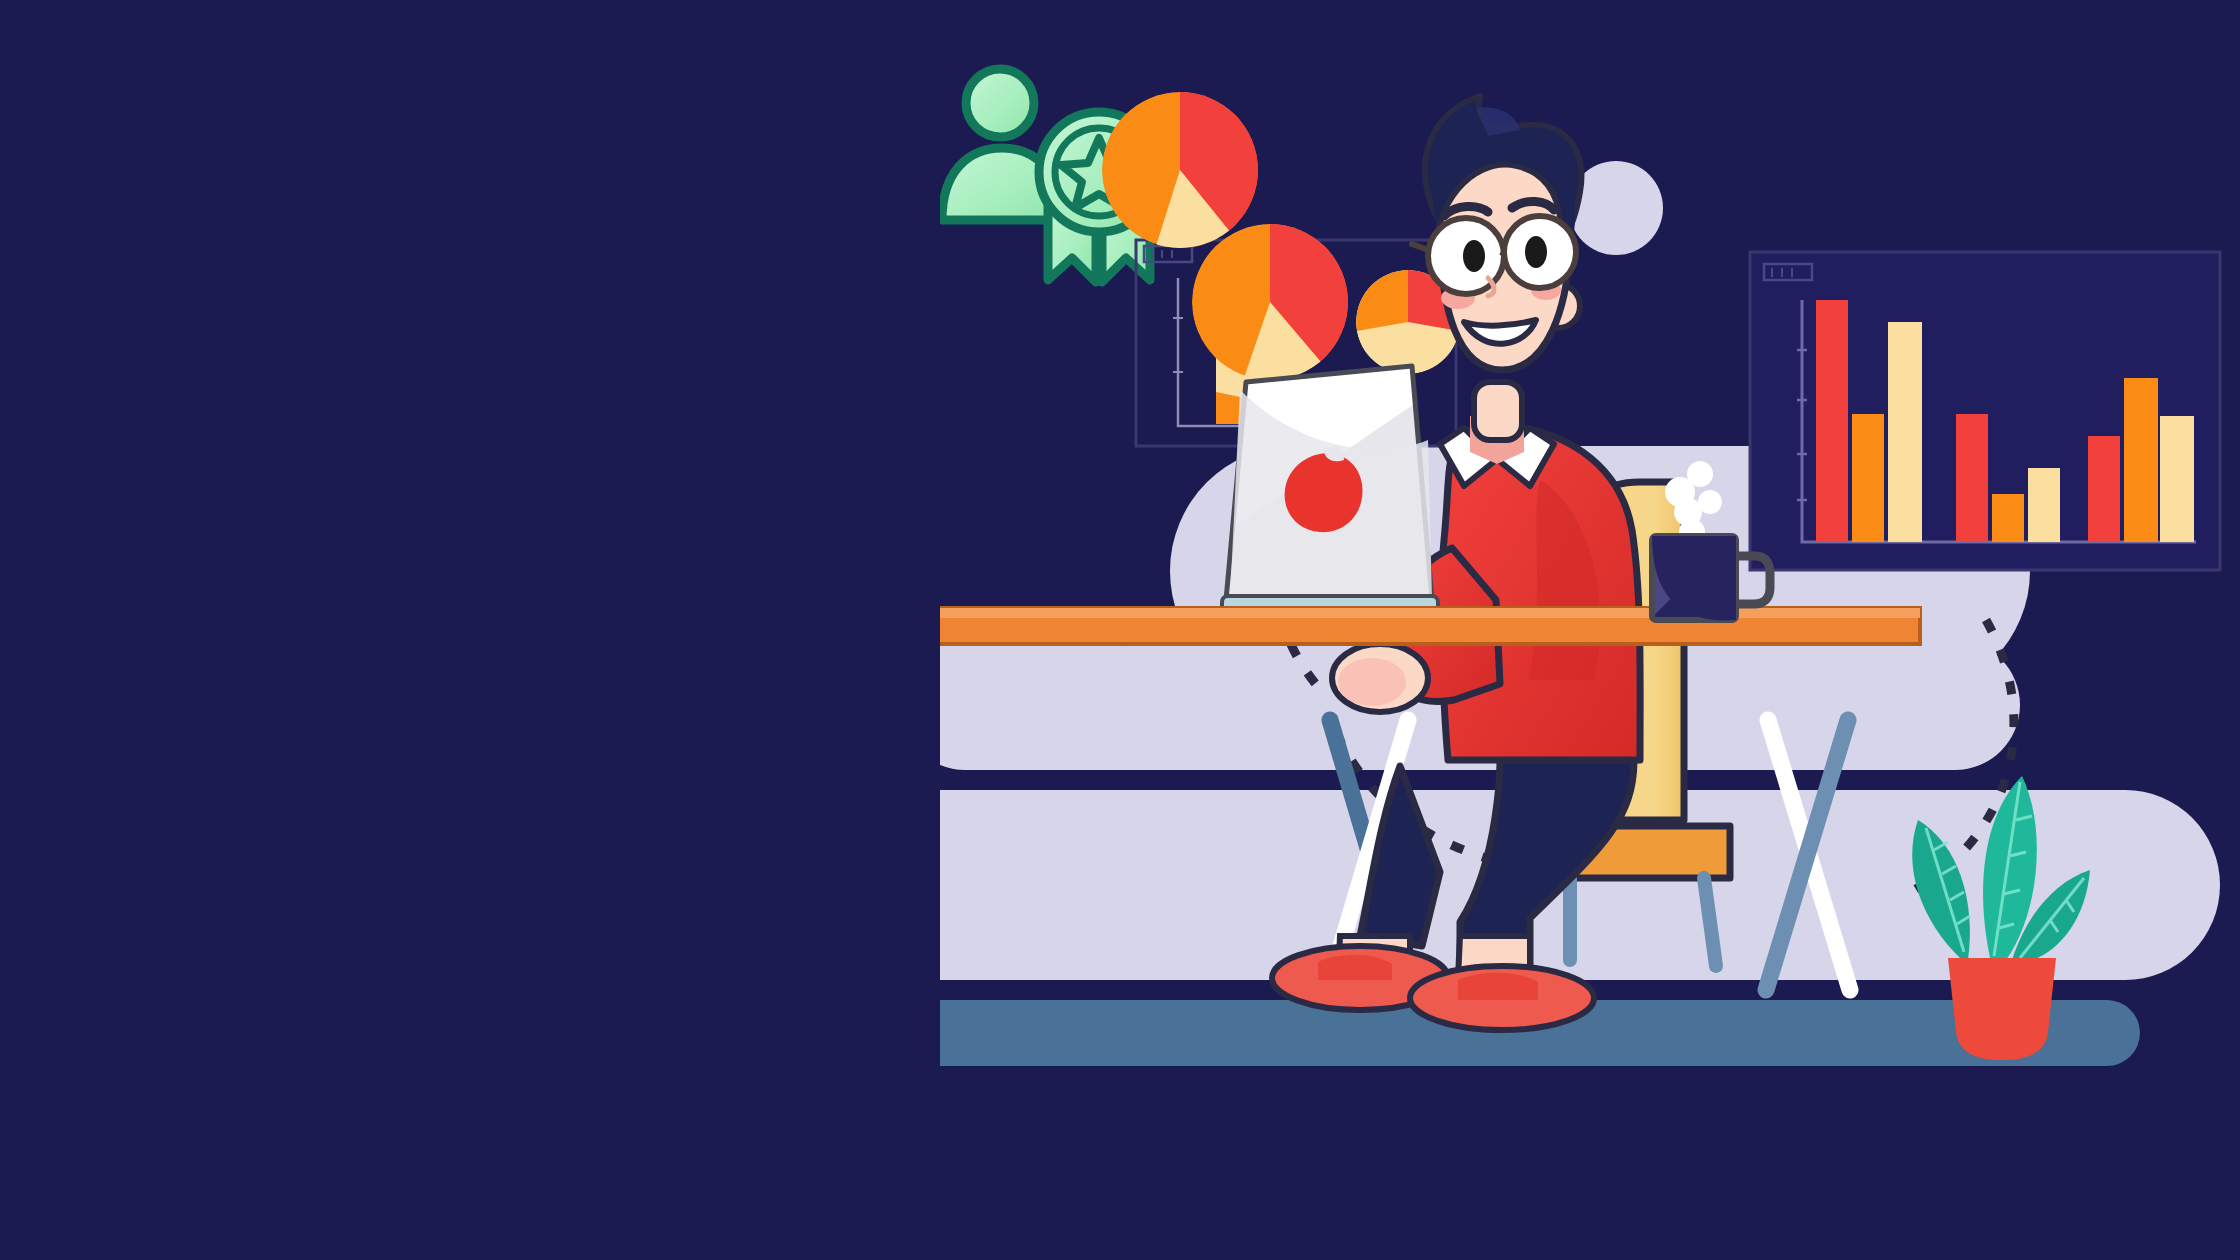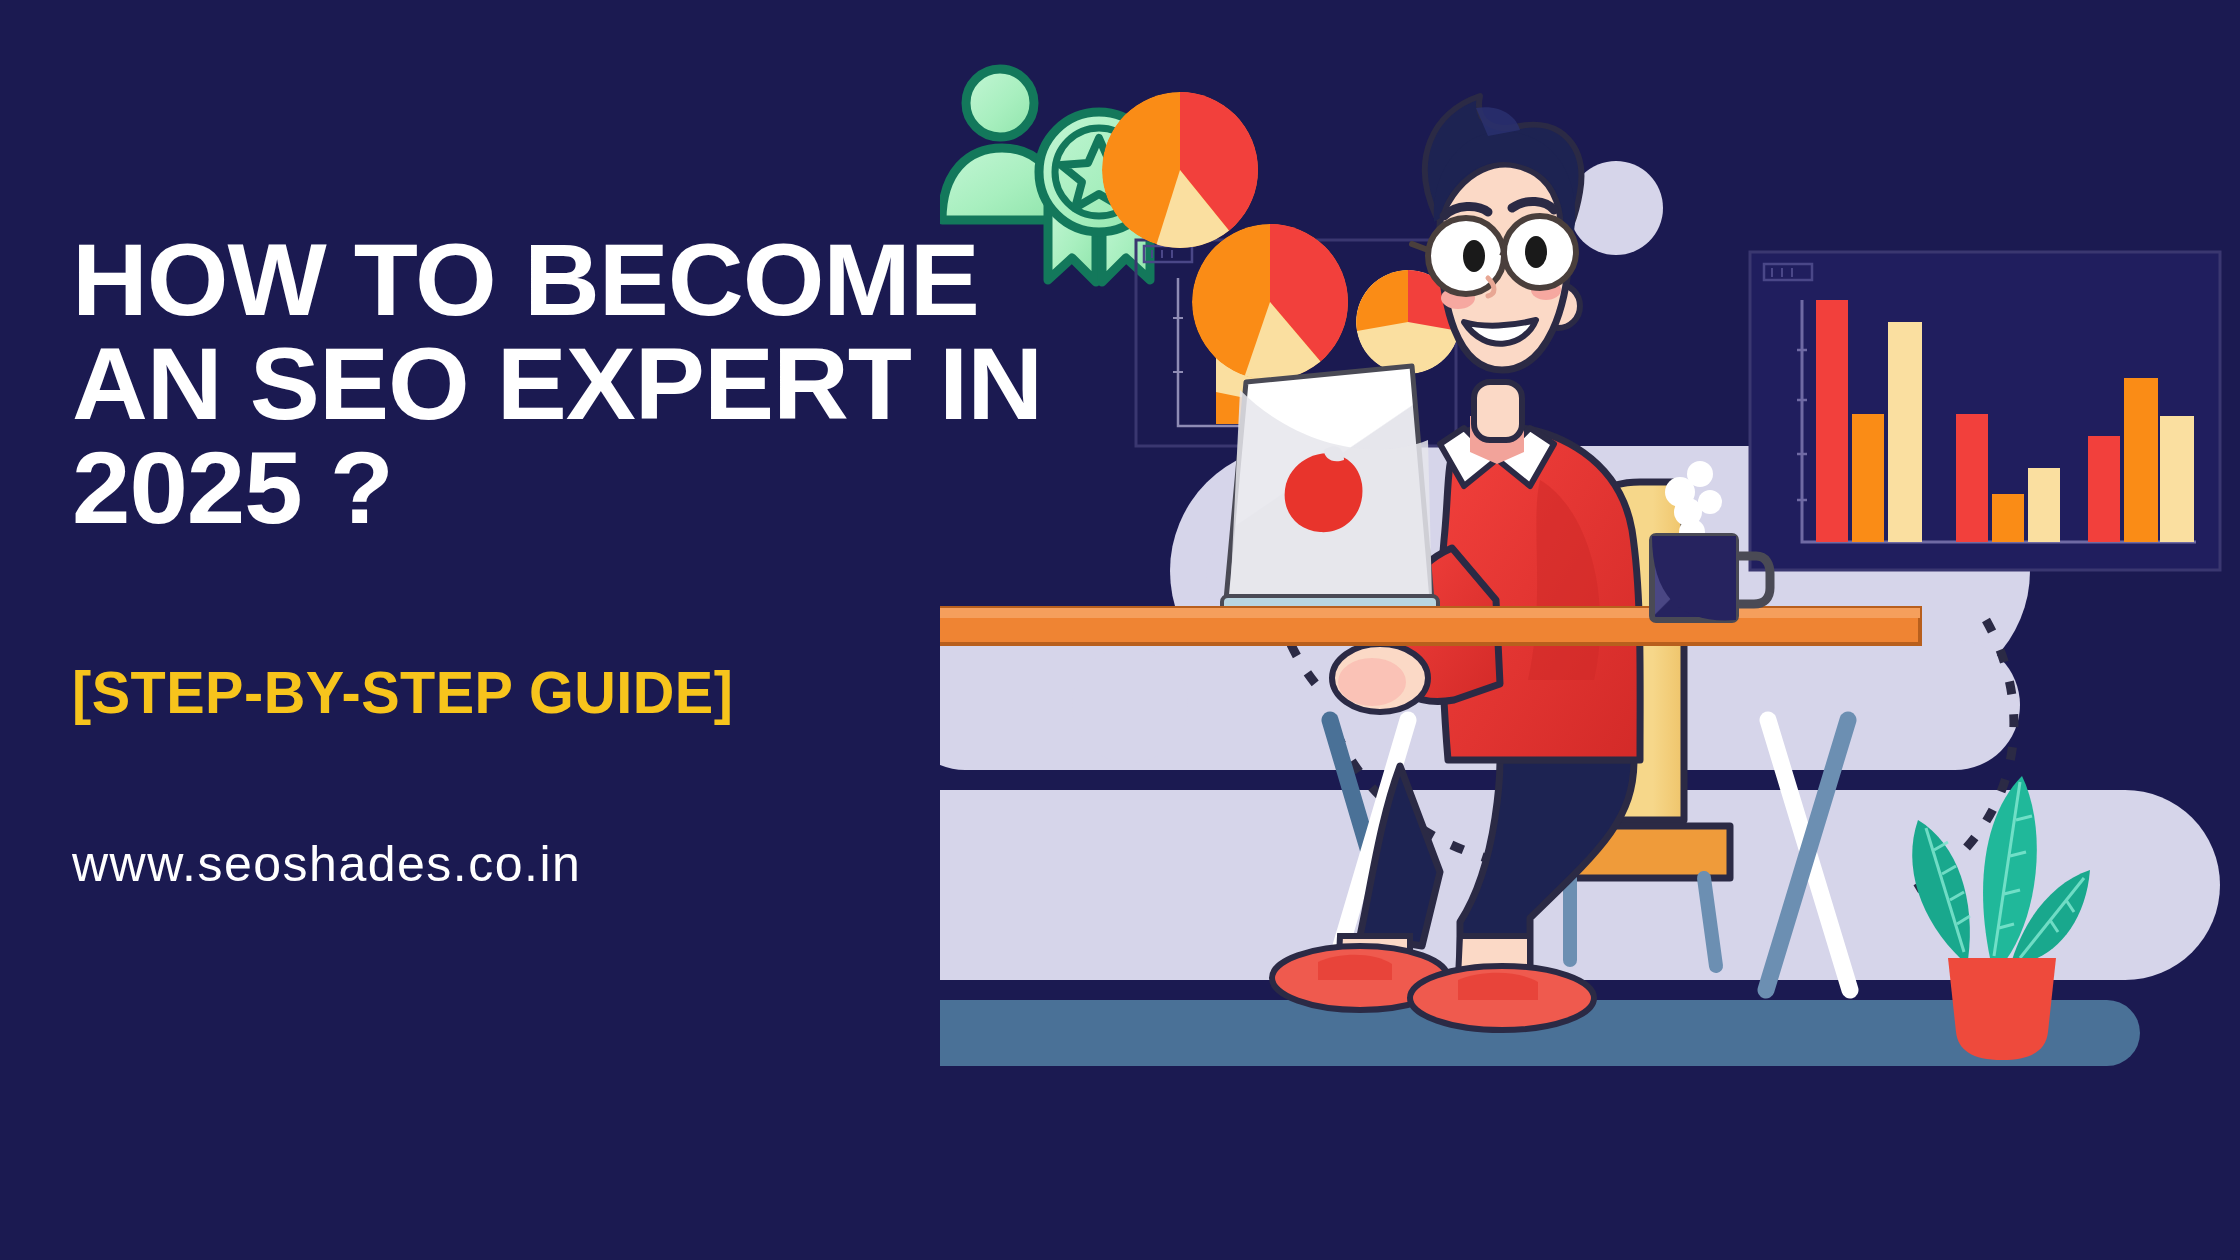--- a/index.html
+++ b/index.html
@@ -59,27 +59,20 @@
     left:940px; top:60px;
     width:1300px; height:1060px;
   }
   #illustration svg { display:block; width:100%; height:100%; }
 </style>
 </head>
 <body>
 
 <div id="banner">
 
-  <div id="text-block">
-    <div id="headline">HOW TO BECOME
-AN SEO EXPERT IN
-2025 ?</div>
-    <div id="subtitle">[STEP-BY-STEP GUIDE]</div>
-    <div id="website">www.seoshades.co.in</div>
-  </div>
 
   <div id="illustration">
     <svg viewBox="0 0 1300 1060" xmlns="http://www.w3.org/2000/svg">
       <defs>
         <clipPath id="clipPieA">
             <circle cx="240" cy="110" r="78"></circle>
           </clipPath>
         <clipPath id="clipPieB">
             <circle cx="408" cy="130" r="52"></circle>
           </clipPath>

